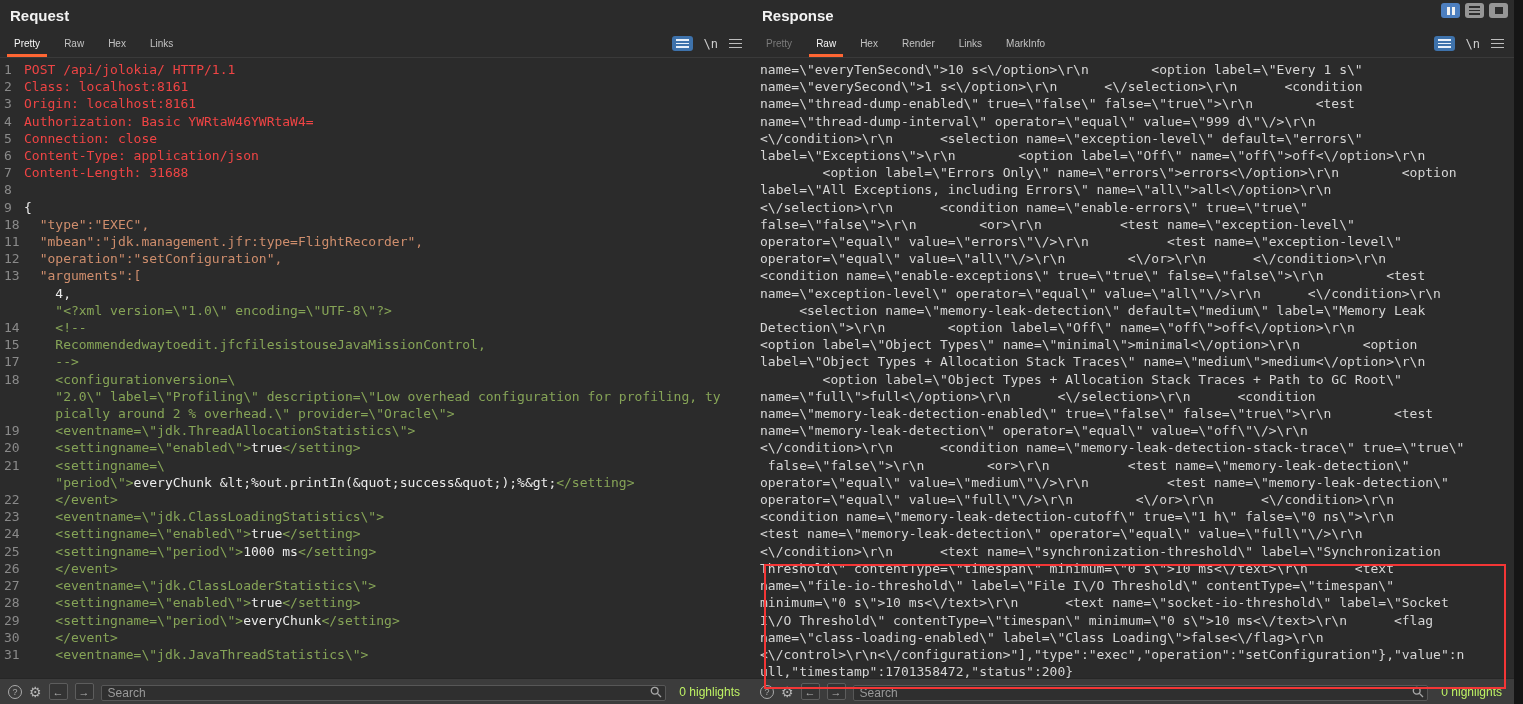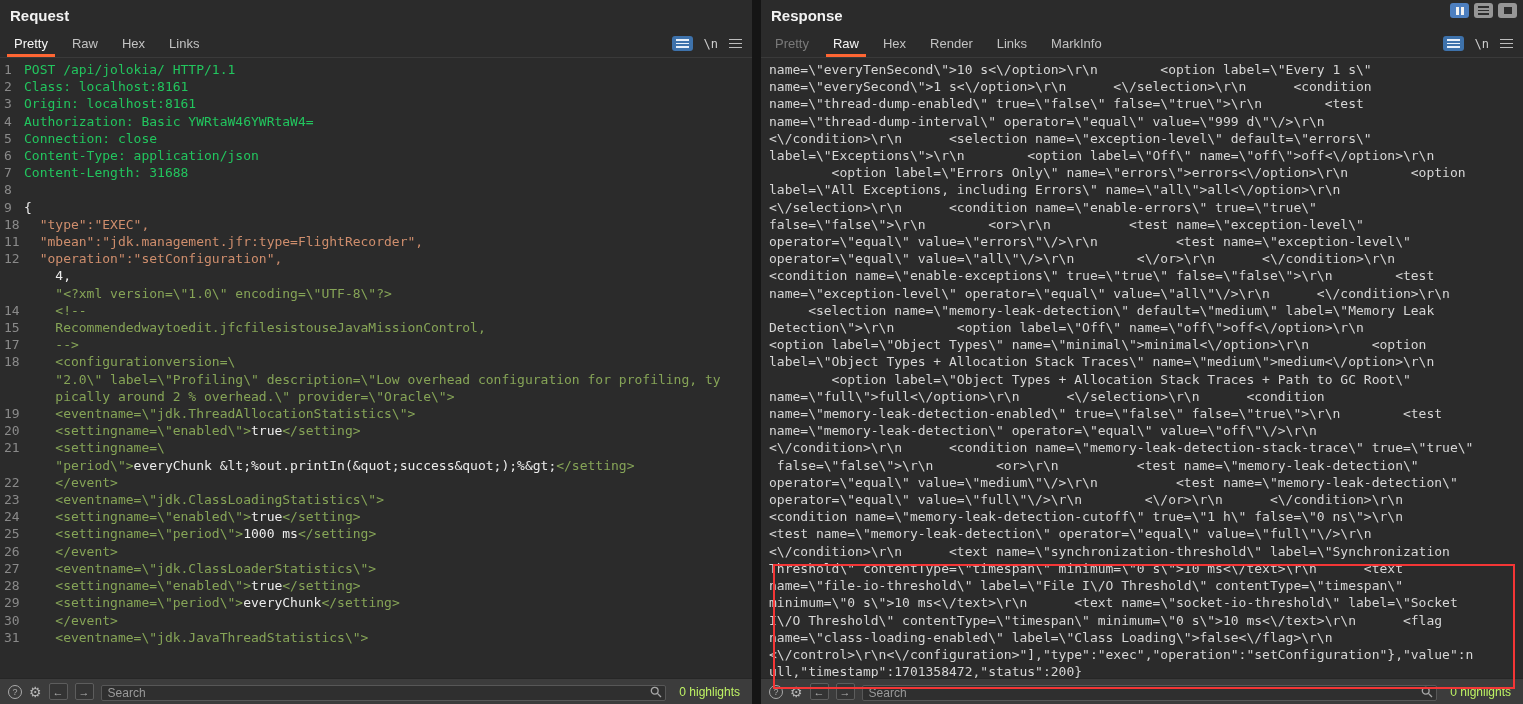--- a/index.html
+++ b/index.html
@@ -1,46 +1,46 @@
 <!DOCTYPE html>
 <html style="--accent: #ff6633; --annotation: #f43636;"><head>
 <meta charset="utf-8">
 <style>
   *{margin:0;padding:0;box-sizing:border-box}
   html,body{width:1523px;height:704px;overflow:hidden}
   body{background:#151515;font-family:"Liberation Sans","DejaVu Sans",sans-serif}
   .workspace{display:flex;width:1523px;height:704px;background:#151515}
   .panel{background:#2b2b2b;display:flex;flex-direction:column;height:704px;position:relative;overflow:hidden}
-  #request-panel{width:752px;margin-right:9px}
+  #request-panel{width:752px;}
   #response-panel{width:762px}
   .panel-header{height:30px;display:flex;align-items:center;padding:0 10px;position:relative;flex:0 0 30px}
   .panel-title{font-size:15px;font-weight:bold;color:#f2f2f2}
   .winbtns{position:absolute;right:6px;top:3px;display:flex;gap:5px}
   .winbtn{width:19px;height:15px;border-radius:3px;background:#969696;display:flex;align-items:center;justify-content:center;gap:2px;cursor:pointer}
   .winbtn.blue{background:#4d7fc0}
   .winbtn .vbar{width:3px;height:8px;background:#f2f2f2}
   .winbtn .hl{width:11px;height:1.5px;background:#2d2d2d;display:block}
   .winbtn .lines{display:flex;flex-direction:column;gap:2px}
   .winbtn .sq{width:8px;height:7px;background:#2d2d2d}
   .tabbar{height:28px;display:flex;align-items:stretch;padding:0 2px;border-bottom:1px solid #3a3a3a;flex:0 0 28px}
-  .tab{padding:0 12px;display:flex;align-items:center;font-size:13px;color:#c2c2c2;position:relative;cursor:pointer}
+  .tab{padding:0 12px;display:flex;align-items:center;font-size:10px;color:#c2c2c2;position:relative;cursor:pointer}
   .tab.active{color:#f6f6f6}
   .tab.active::after{content:"";position:absolute;left:5px;right:5px;bottom:0;height:3px;background:var(--accent,#ff6633)}
   .tab.disabled{color:#7a7a7a}
   .tab-tools{margin-left:auto;display:flex;align-items:center;gap:11px;padding-right:8px}
   .wrapbtn{width:21px;height:15px;border-radius:3px;background:#3e72ab;display:flex;flex-direction:column;justify-content:center;align-items:center;gap:2px;cursor:pointer}
   .wrapbtn span{width:13px;height:1.5px;background:#e8f0fa;display:block}
   .nl-label{font-family:"DejaVu Sans Mono","Liberation Mono",monospace;font-size:12px;color:#cfcfcf;cursor:pointer}
   .hamburger{display:flex;flex-direction:column;gap:2.5px;cursor:pointer}
   .hamburger span{width:13px;height:1.5px;background:#bdbdbd;display:block}
   .code-area{flex:1 1 auto;overflow:hidden;padding-top:3px;font-family:"DejaVu Sans Mono","Liberation Mono",monospace;font-size:13px;line-height:17.2px}
   .crow{display:flex;white-space:pre}
   .ln{width:24px;flex:0 0 24px;color:#8a8a8a;padding-left:4px}
   .ctext{white-space:pre}
-  .c-h{color:#22c55e}
+  .c-h{color:#ef4444}
   .c-j{color:#cf8e6d}
   .c-x{color:#86a457}
   .c-w{color:#ececec}
   .rrow{white-space:pre;color:#d6d6d6;padding-left:8px}
   .searchbar{height:26px;background:#3c3c3c;border-top:1px solid #262626;display:flex;align-items:center;gap:7px;padding:0 8px;flex:0 0 26px;position:relative;z-index:2}
   .qicon{width:14px;height:14px;border:1.2px solid #aaaaaa;border-radius:50%;color:#aaaaaa;font-size:9px;display:flex;align-items:center;justify-content:center;cursor:pointer;flex:0 0 auto}
   .gear{color:#b5b5b5;font-size:14px;line-height:1;cursor:pointer;flex:0 0 auto}
   .navbtn{width:19px;height:17px;border:1px solid #5d5d5d;background:#343434;border-radius:2px;color:#b5b5b5;font-size:11px;display:flex;align-items:center;justify-content:center;cursor:pointer;flex:0 0 auto}
   .searchfield{flex:1 1 auto;position:relative;height:18px}
   .searchfield input{width:100%;height:16px;background:#2f2f2f;border:1px solid #575757;border-radius:2px;color:#cfcfcf;font-size:12px;padding:0 22px 0 6px;outline:none;font-family:"Liberation Sans","DejaVu Sans",sans-serif}
@@ -85,20 +85,21 @@
         <div class="crow"><span class="ln">3</span><span class="ctext"><span class="c-h">Origin: localhost:8161</span></span></div>
         <div class="crow"><span class="ln">4</span><span class="ctext"><span class="c-h">Authorization: Basic YWRtaW46YWRtaW4=</span></span></div>
         <div class="crow"><span class="ln">5</span><span class="ctext"><span class="c-h">Connection: close</span></span></div>
         <div class="crow"><span class="ln">6</span><span class="ctext"><span class="c-h">Content-Type: application/json</span></span></div>
         <div class="crow"><span class="ln">7</span><span class="ctext"><span class="c-h">Content-Length: 31688</span></span></div>
         <div class="crow"><span class="ln">8</span><span class="ctext"></span></div>
         <div class="crow"><span class="ln">9</span><span class="ctext"><span class="c-w">{</span></span></div>
         <div class="crow"><span class="ln">18</span><span class="ctext"><span class="c-j">  "type":"EXEC",</span></span></div>
         <div class="crow"><span class="ln">11</span><span class="ctext"><span class="c-j">  "mbean":"jdk.management.jfr:type=FlightRecorder",</span></span></div>
         <div class="crow"><span class="ln">12</span><span class="ctext"><span class="c-j">  "operation":"setConfiguration",</span></span></div>
+        <div class="crow"><span class="ln">13</span><span class="ctext"><span class="c-j">  "arguments":[</span></span></div>
         <div class="crow"><span class="ln">&nbsp;</span><span class="ctext"><span class="c-w">    4,</span></span></div>
         <div class="crow"><span class="ln">&nbsp;</span><span class="ctext"><span class="c-x">    "&lt;?xml version=\"1.0\" encoding=\"UTF-8\"?&gt;</span></span></div>
         <div class="crow"><span class="ln">14</span><span class="ctext"><span class="c-x">    &lt;!--</span></span></div>
         <div class="crow"><span class="ln">15</span><span class="ctext"><span class="c-x">    Recommendedwaytoedit.jfcfilesistouseJavaMissionControl,</span></span></div>
         <div class="crow"><span class="ln">17</span><span class="ctext"><span class="c-x">    --&gt;</span></span></div>
         <div class="crow"><span class="ln">18</span><span class="ctext"><span class="c-x">    &lt;configurationversion=\</span></span></div>
         <div class="crow"><span class="ln">&nbsp;</span><span class="ctext"><span class="c-x">    "2.0\" label=\"Profiling\" description=\"Low overhead configuration for profiling, ty</span></span></div>
         <div class="crow"><span class="ln">&nbsp;</span><span class="ctext"><span class="c-x">    pically around 2 % overhead.\" provider=\"Oracle\"&gt;</span></span></div>
         <div class="crow"><span class="ln">19</span><span class="ctext"><span class="c-x">    &lt;eventname=\"jdk.ThreadAllocationStatistics\"&gt;</span></span></div>
         <div class="crow"><span class="ln">20</span><span class="ctext"><span class="c-x">    &lt;settingname=\"enabled\"&gt;</span><span class="c-w">true</span><span class="c-x">&lt;/setting&gt;</span></span></div>

